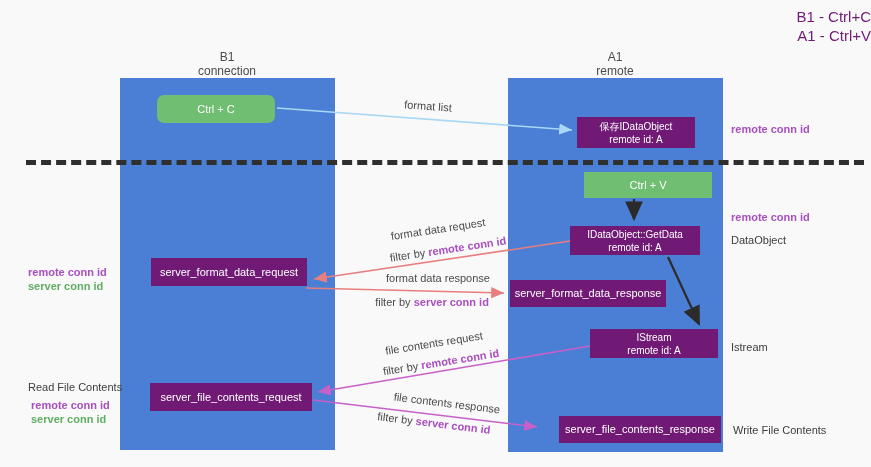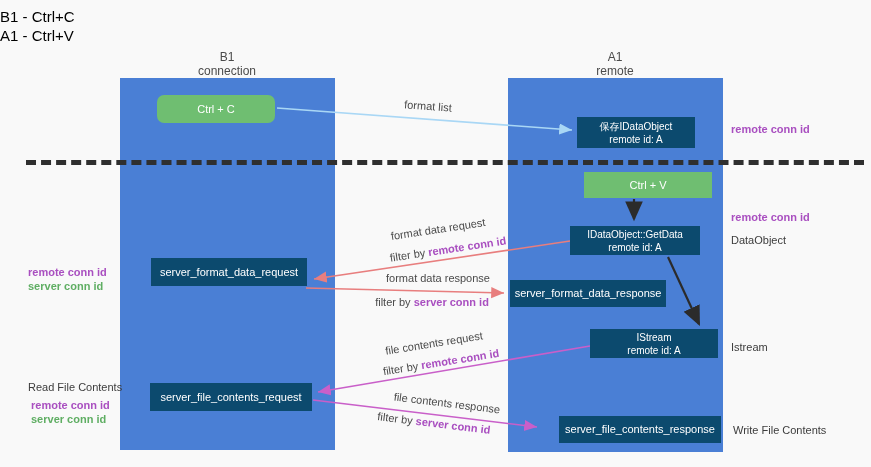--- a/index.html
+++ b/index.html
@@ -6,41 +6,41 @@
   html,body { background: #f9f9f9; }
   .canvas {
     position: relative;
     width: 871px; height: 467px;
     background: #f9f9f9;
     font-family: "Liberation Sans", sans-serif;
     overflow: hidden;
   }
   .title {
     position: absolute; left: 0; top: 7px; width: 871px;
-    text-align: left; font-size: 15px; line-height: 19px; color: #000000;
+    text-align: right; font-size: 15px; line-height: 19px; color: #701a75;
   }
   .lane-header {
     position: absolute; top: 50px; width: 130px;
     text-align: center; font-size: 12px; line-height: 14px; color: #4b4b4b;
   }
   .lane {
     position: absolute; top: 78px; width: 215px; background: #4A7FD5;
   }
   .divider {
     position: absolute; left: 26px; top: 160px; width: 838px; height: 0;
     border-top: 5px dashed #2f2f2f;
   }
   svg.arrows { position: absolute; left: 0; top: 0; }
   .node {
     position: absolute; color: #ffffff; text-align: center;
     display: flex; flex-direction: column; justify-content: center;
     font-size: 11px; line-height: 13px;
   }
   .node.green  { background: #6FBE71; }
-  .node.orange { background: #0c4a6e; }
+  .node.orange { background: #701a75; }
   .node.small  { font-size: 10px; line-height: 13px; }
   .flow-label {
     position: absolute; white-space: nowrap;
     font-size: 11px; color: #4a4a4a;
     transform: translate(-50%, -50%);
   }
   .flow-label .key { font-weight: bold; color: #A94FC0; }
   .side-label {
     position: absolute; white-space: nowrap; font-size: 11px; color: #3c3c3c;
   }

